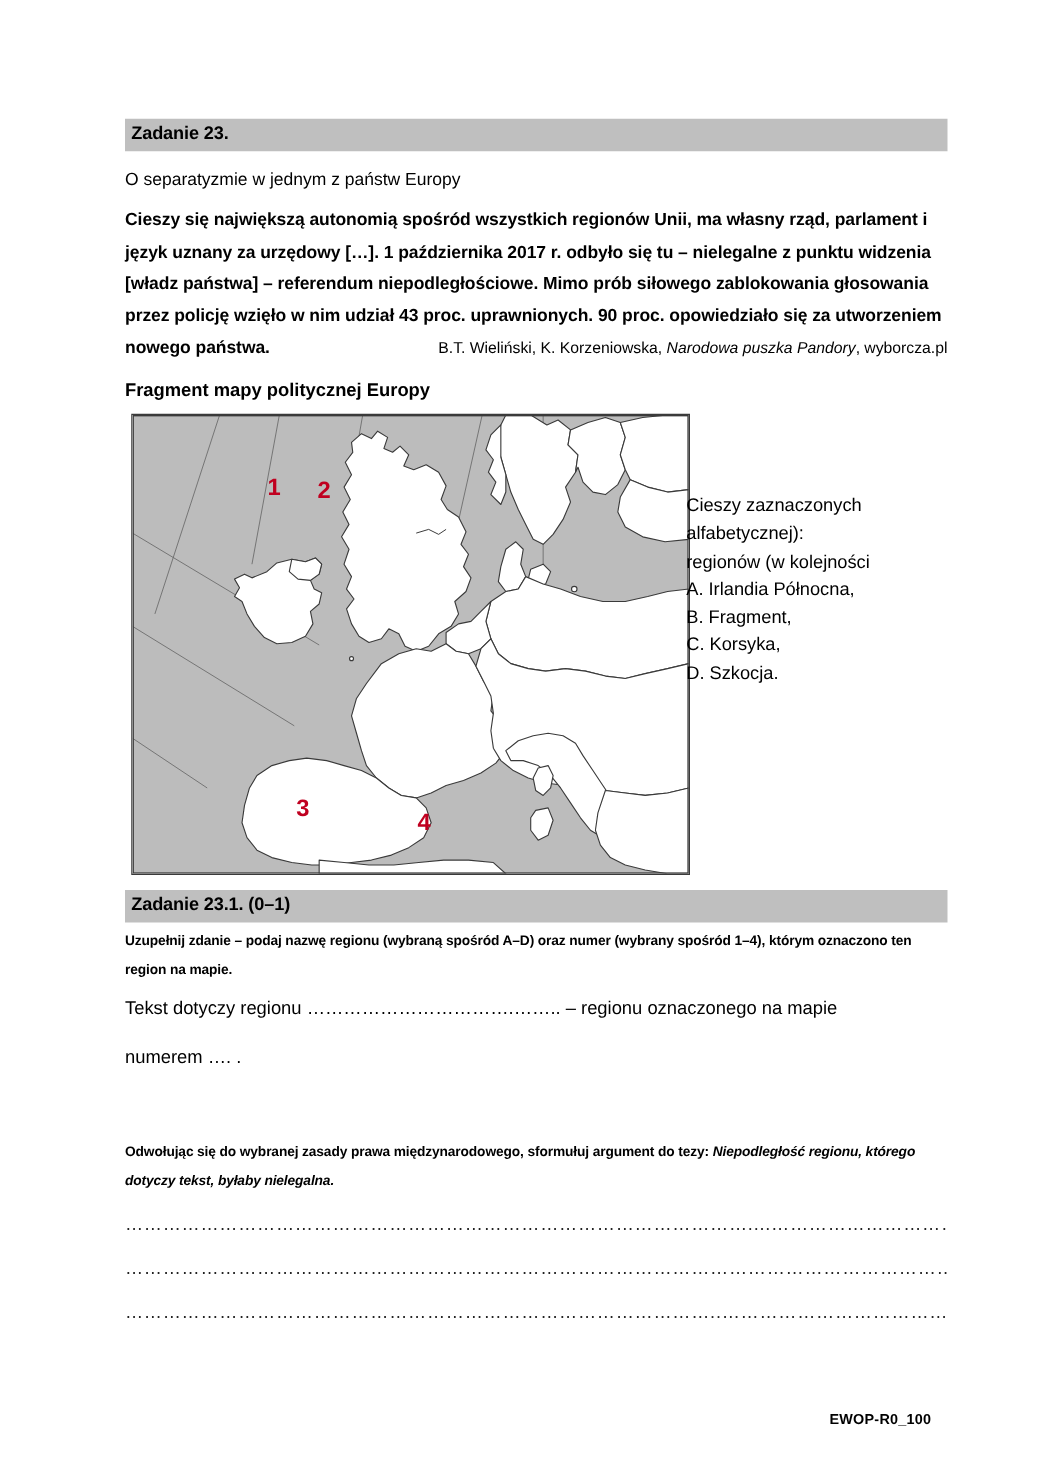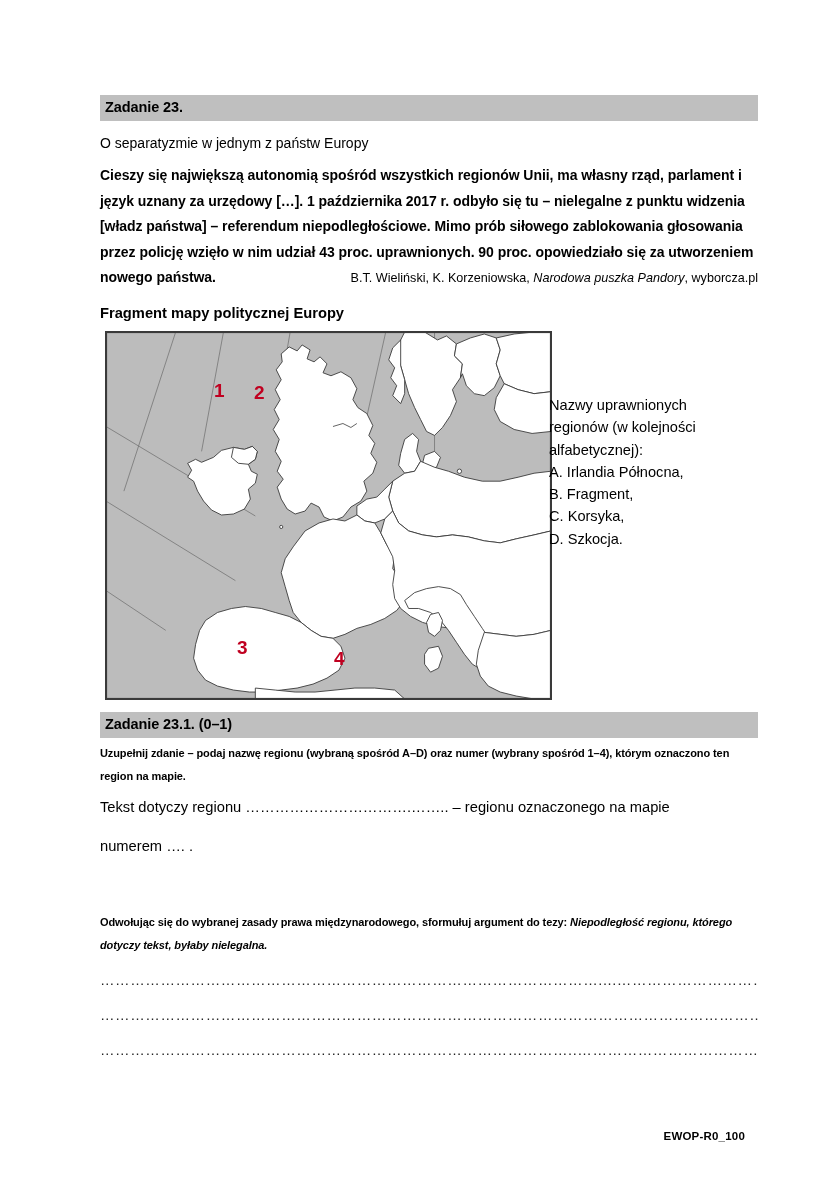--- a/index.html
+++ b/index.html
@@ -246,23 +246,23 @@
     </div>
     <div style="position:absolute;left:131px;top:305px;font-size:19px;font-weight:bold;color:#c00020;font-family:'Liberation Sans',sans-serif;">
       <span>3</span>
     </div>
     <div style="position:absolute;left:228px;top:316px;font-size:19px;font-weight:bold;color:#c00020;font-family:'Liberation Sans',sans-serif;">
       <span>4</span>
     </div>
   </div>
 
   <div class="legend">
-    <div>Nazwy uprawnionych</div>
+    <div>Cieszy zaznaczonych</div>
+    <div>alfabetycznej):</div>
     <div>regionów (w kolejności</div>
-    <div>alfabetycznej):</div>
     <div>A. Irlandia Północna,</div>
     <div>B. Fragment,</div>
     <div>C. Korsyka,</div>
     <div>D. Szkocja.</div>
   </div>
 
   <div class="content" style="top:712px;">
     <div class="task-header">Zadanie 23.1. (0–1)</div>
   </div>
 

